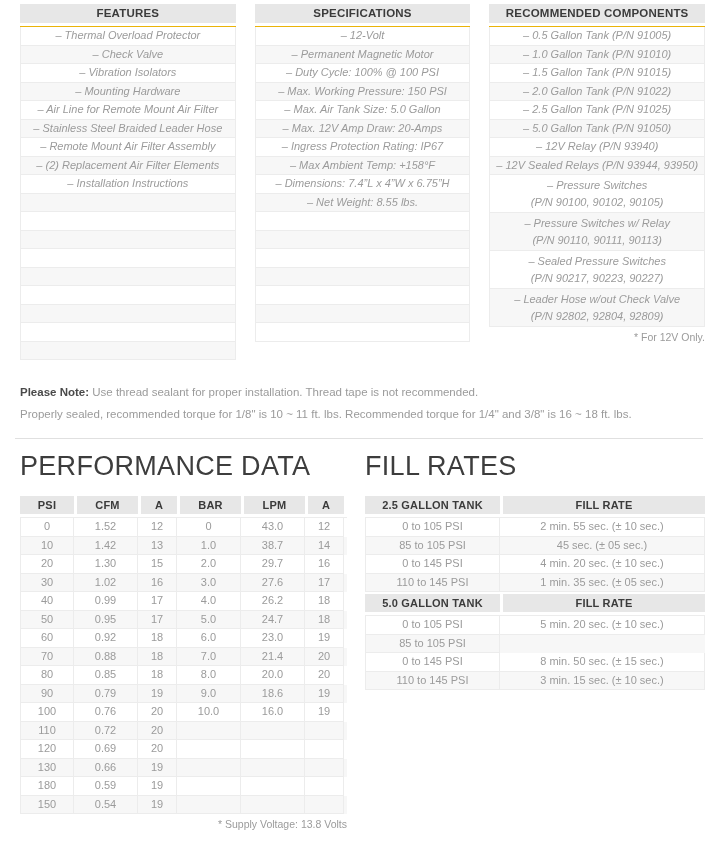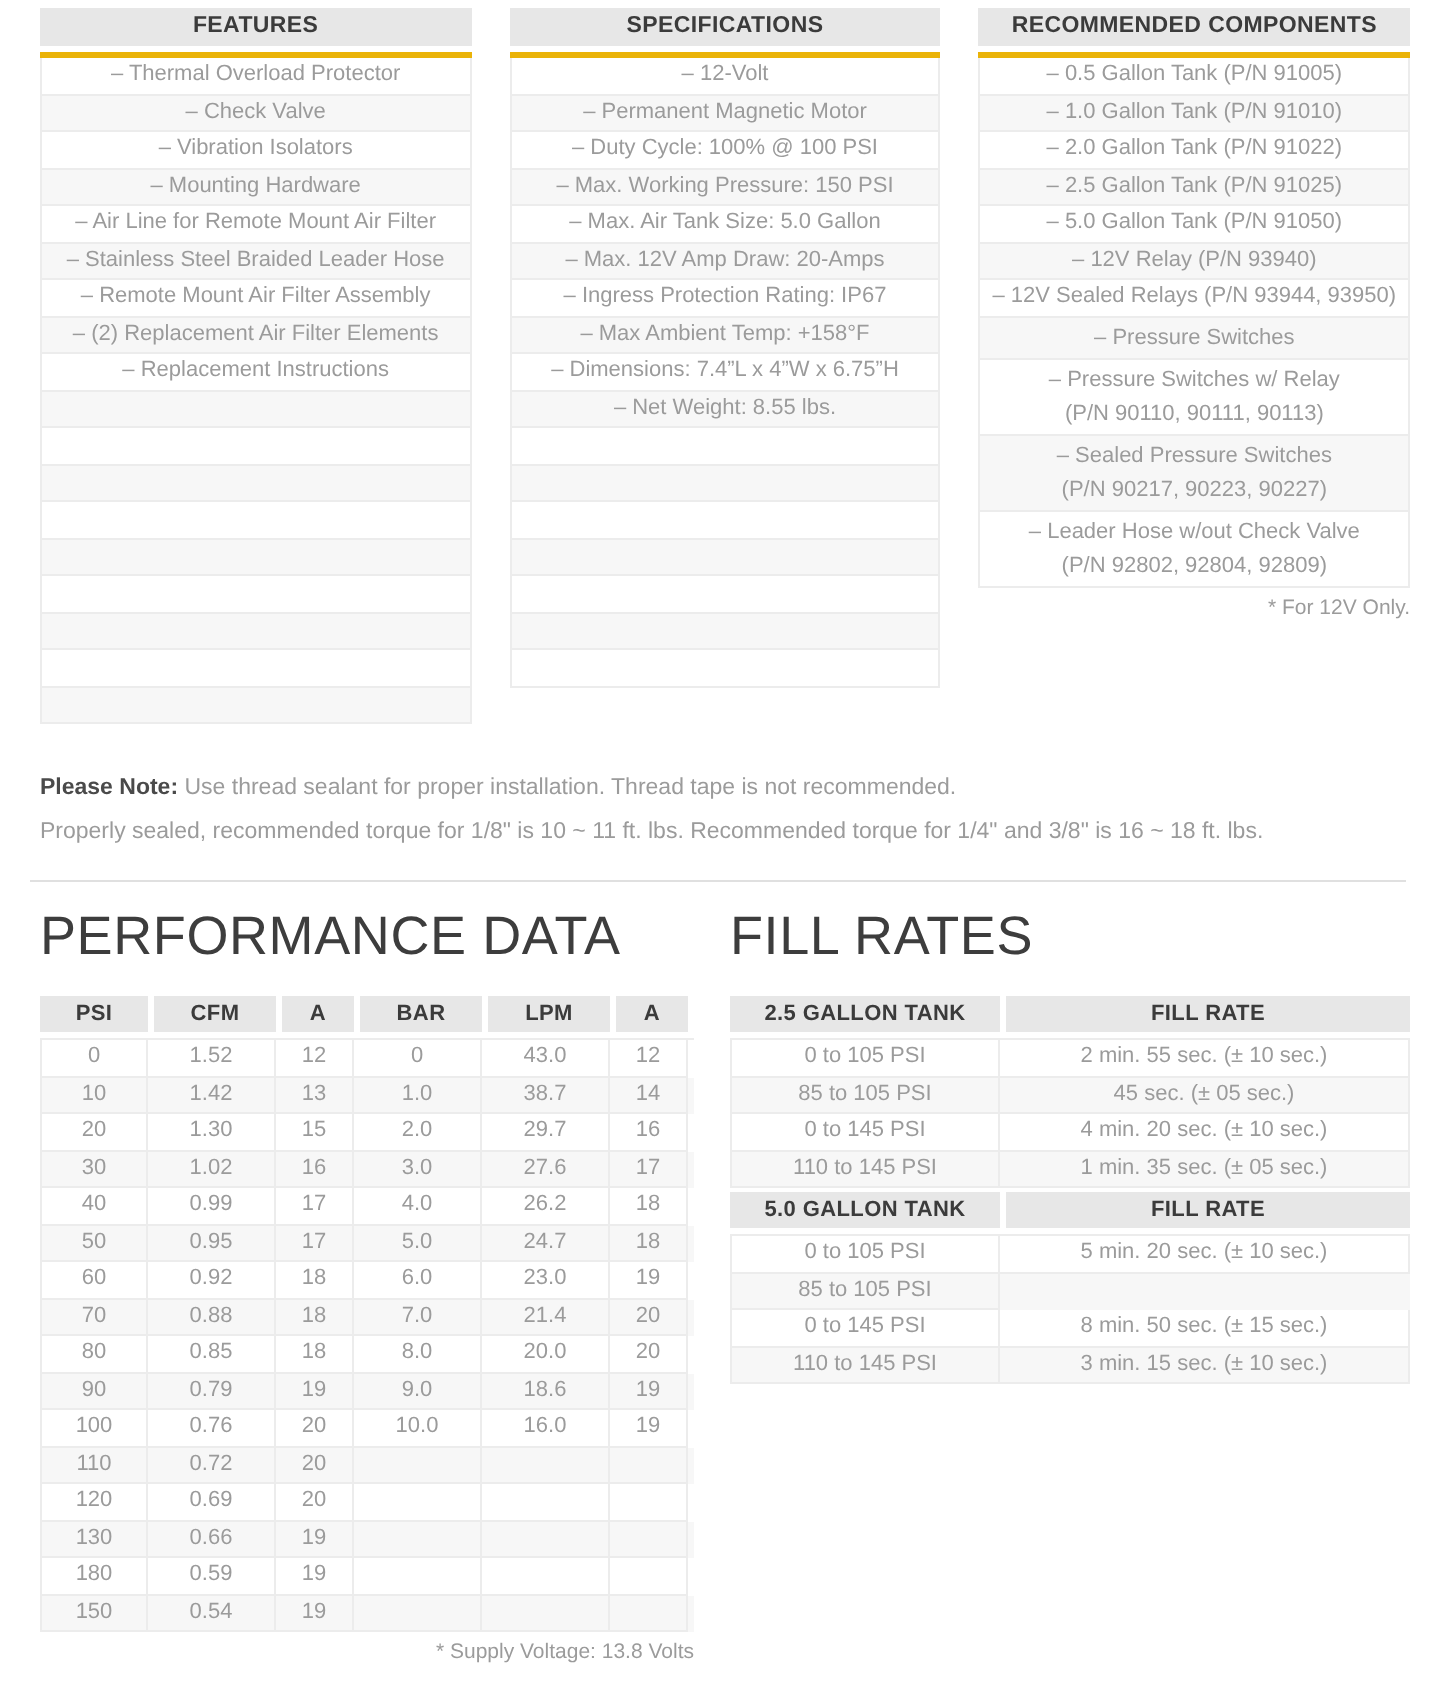--- a/index.html
+++ b/index.html
@@ -13,21 +13,21 @@
   
   .top-grid {
     display:grid; grid-template-columns:repeat(3,1fr);
     column-gap:19px; margin:4px 12px 0 20px;
   }
   .thead {
     background:#e7e7e7; color:#3b3b3b; font-weight:bold;
     font-size:11.5px; text-align:center; height:19px; line-height:19px;
     margin-bottom:3px; letter-spacing:0.2px;
   }
-  .ttable-body { border-top:3px solid #eab308; }
+  .ttable-body { border-top:1px solid #eab308;font-style:italic; }
   .trow {
     border:1px solid #ececec; border-top:0; text-align:center;
     font-size:11px; color:#9b9b9b; line-height:17.5px; min-height:18.5px;
     white-space:nowrap; overflow:hidden;
   }
   .trow:nth-child(even) { background:#f7f7f7; }
   .trow.multi { line-height:16.5px; padding:2px 0; white-space:normal; }
 
   .footnote {
     text-align:right; font-size:10.5px; color:#9b9b9b; margin-top:4px;
@@ -80,21 +80,21 @@
     <div class="thead">FEATURES</div>
     <div class="ttable-body">
         <div class="trow">– Thermal Overload Protector</div>
         <div class="trow">– Check Valve</div>
         <div class="trow">– Vibration Isolators</div>
         <div class="trow">– Mounting Hardware</div>
         <div class="trow">– Air Line for Remote Mount Air Filter</div>
         <div class="trow">– Stainless Steel Braided Leader Hose</div>
         <div class="trow">– Remote Mount Air Filter Assembly</div>
         <div class="trow">– (2) Replacement Air Filter Elements</div>
-        <div class="trow">– Replacement Instructions</div>
+        <div class="trow">– Installation Instructions</div>
         <div class="trow">&nbsp;</div>
         <div class="trow">&nbsp;</div>
         <div class="trow">&nbsp;</div>
         <div class="trow">&nbsp;</div>
         <div class="trow">&nbsp;</div>
         <div class="trow">&nbsp;</div>
         <div class="trow">&nbsp;</div>
         <div class="trow">&nbsp;</div>
         <div class="trow">&nbsp;</div>
       </div>
@@ -121,27 +121,29 @@
         <div class="trow">&nbsp;</div>
         <div class="trow">&nbsp;</div>
       </div>
   </div>
 
   <div class="ttable">
     <div class="thead">RECOMMENDED COMPONENTS</div>
     <div class="ttable-body">
         <div class="trow">– 0.5 Gallon Tank (P/N 91005)</div>
         <div class="trow">– 1.0 Gallon Tank (P/N 91010)</div>
+        <div class="trow">– 1.5 Gallon Tank (P/N 91015)</div>
         <div class="trow">– 2.0 Gallon Tank (P/N 91022)</div>
         <div class="trow">– 2.5 Gallon Tank (P/N 91025)</div>
         <div class="trow">– 5.0 Gallon Tank (P/N 91050)</div>
         <div class="trow">– 12V Relay (P/N 93940)</div>
         <div class="trow">– 12V Sealed Relays (P/N 93944, 93950)</div>
         <div class="trow multi">
           <div>– Pressure Switches</div>
+          <div>(P/N 90100, 90102, 90105)</div>
         </div>
         <div class="trow multi">
           <div>– Pressure Switches w/ Relay</div>
           <div>(P/N 90110, 90111, 90113)</div>
         </div>
         <div class="trow multi">
           <div>– Sealed Pressure Switches</div>
           <div>(P/N 90217, 90223, 90227)</div>
         </div>
         <div class="trow multi">

